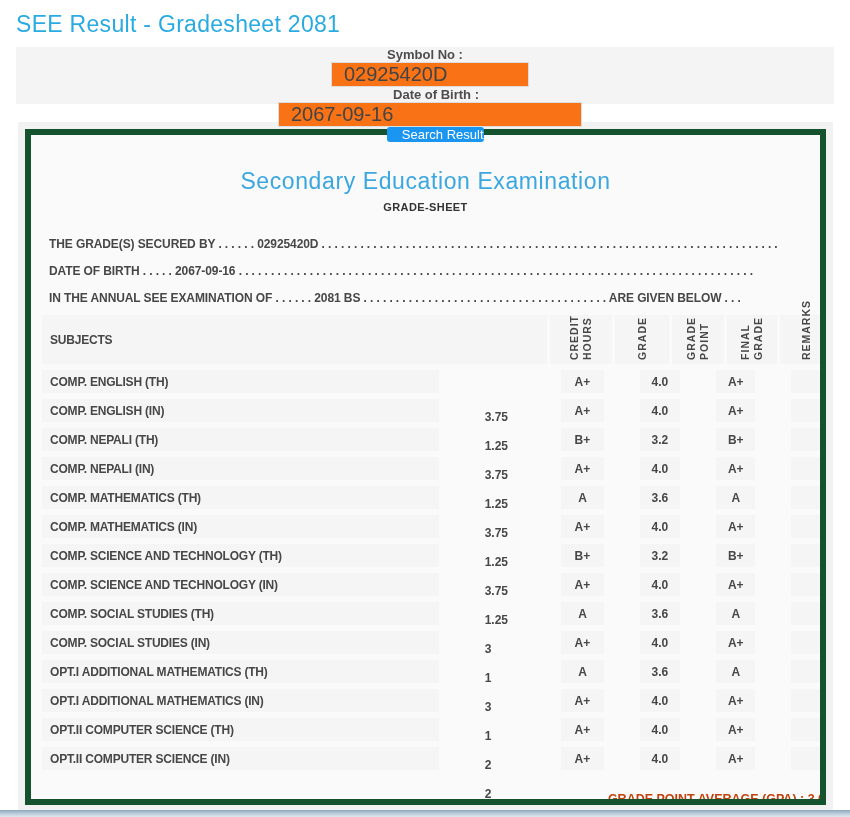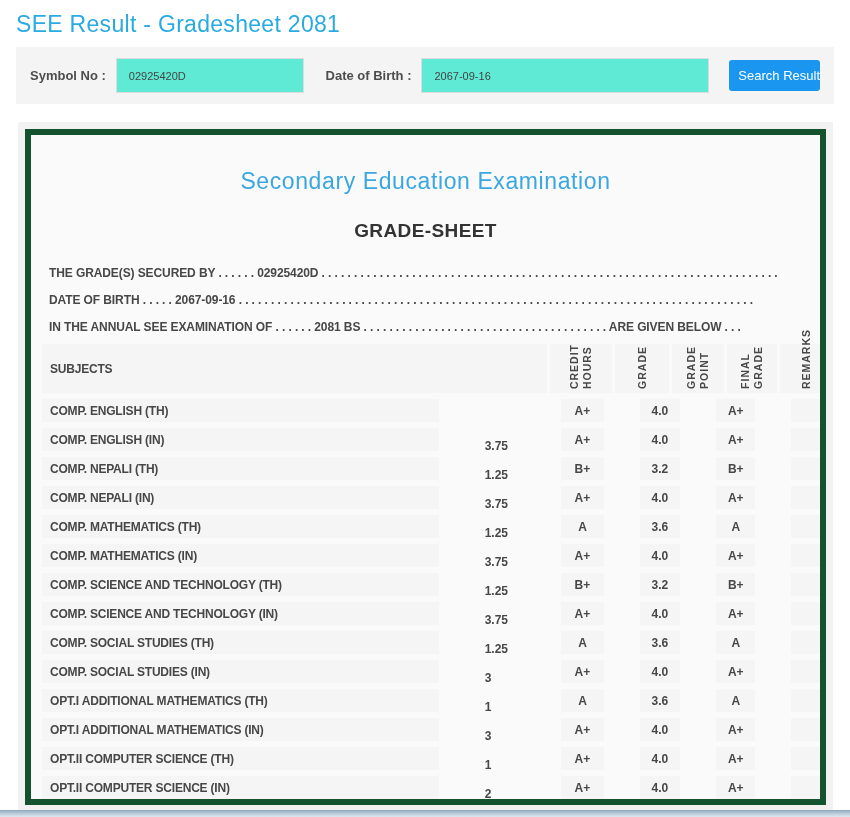--- a/index.html
+++ b/index.html
@@ -21,33 +21,34 @@
   }
 
   
   .form-bar {
     margin: 9px 16px 0 16px;
     height: 57px;
     background: #f4f4f4;
     display: flex;
     align-items: center;
     padding: 0 14px;
+    flex-direction: column;
   }
   .form-label {
     font-size: 13px;
     font-weight: bold;
     color: #4d4d4d;
     white-space: nowrap;
   }
   .form-input {
     height: 35px;
     border: 1px solid #ddd;
-    background: #5eead4;
+    background: #f97316;
     font-family: "Liberation Sans", sans-serif;
-    font-size: 11px;
+    font-size: 20px;
     color: #444;
     padding: 0 12px;
     margin-left: 10px;
     outline: none;
   }
   .symbol-input { width: 198px; }
   .dob-label { margin-left: 22px; }
   .dob-input { width: 304px; }
   .search-button {
     margin-left: 20px;
@@ -80,23 +81,23 @@
 
   .exam-heading {
     margin-top: 33px;
     text-align: center;
     font-size: 23px;
     font-weight: 400;
     color: #3aa7e0;
     letter-spacing: 0.6px;
   }
   .grade-subheading {
-    margin-top: 25px;
+    margin-top: 6px;
     text-align: center;
-    font-size: 19px;
+    font-size: 11px;
     font-weight: bold;
     color: #333;
     letter-spacing: 0.4px;
   }
 
   .intro-lines {
     margin: 18px 0 0 12px;
     max-width: 732px;
   }
   .intro-line {

